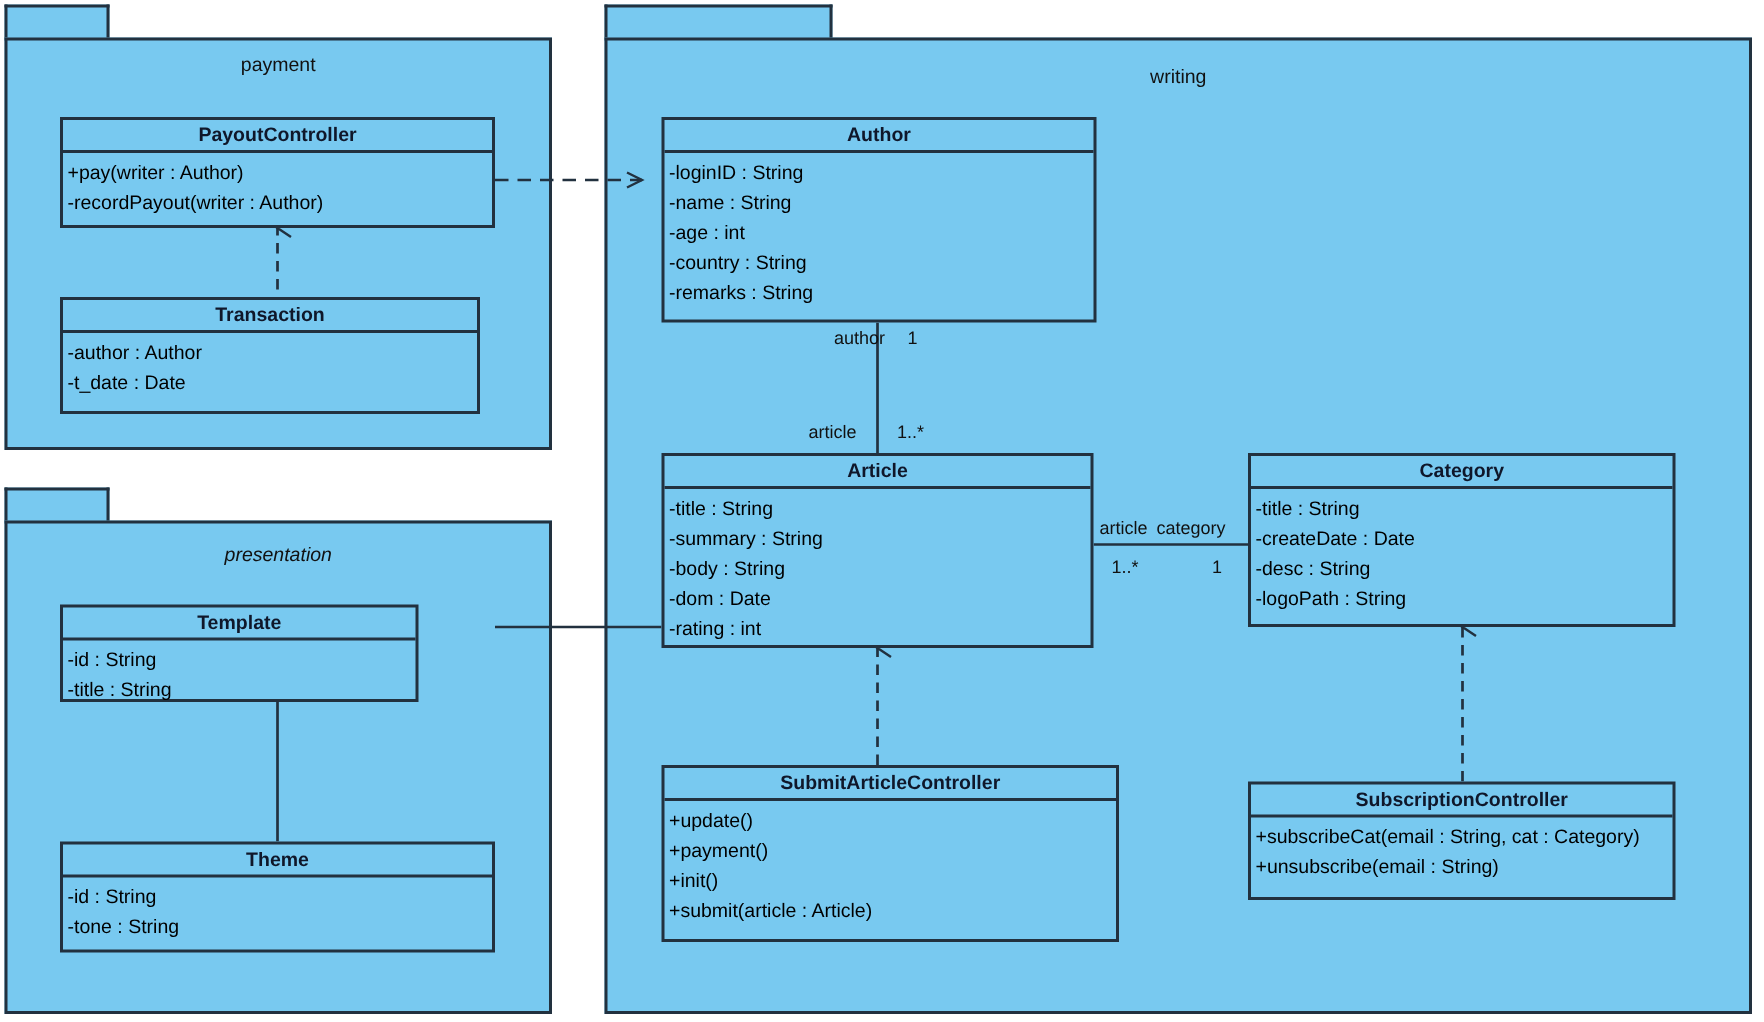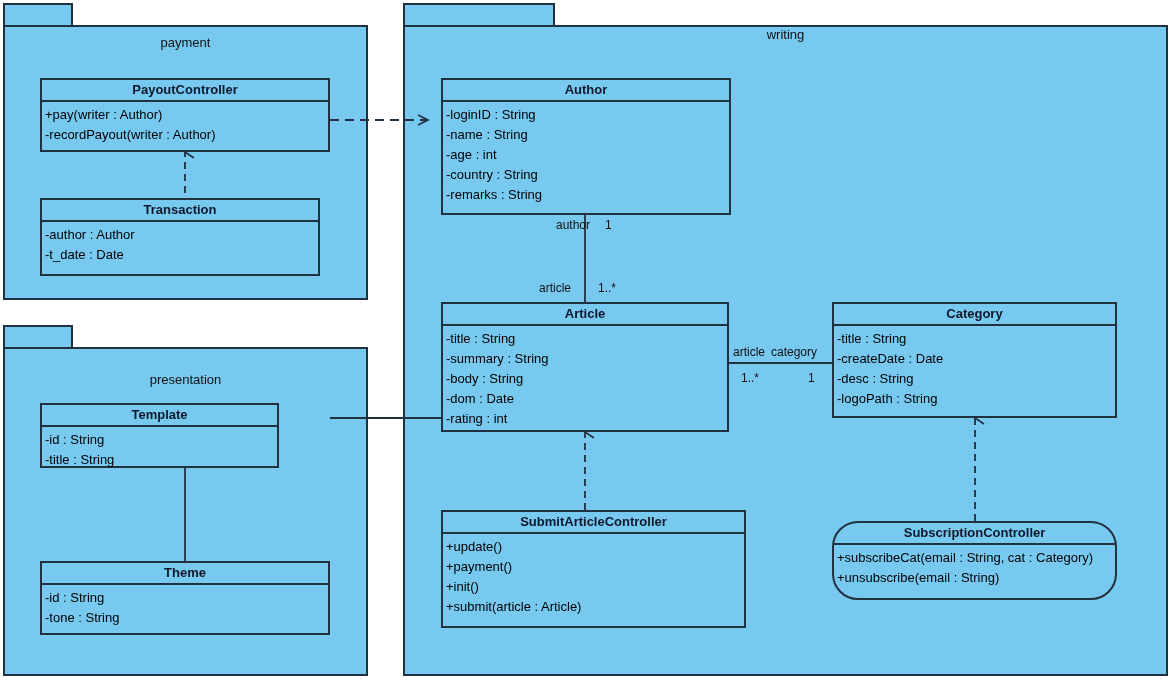--- a/index.html
+++ b/index.html
@@ -158,42 +158,42 @@
 <div class="cls" style="left:40px; top:198px; width:280px; height:78px;">
   <div class="cls-name">Transaction</div>
   <div class="cls-members">
     <div class="member">-author : Author</div>
     <div class="member">-t_date : Date</div>
   </div>
 </div>
 
 <div class="pkg-tab" style="left:3px; top:325px; width:70px; height:24px;"></div>
 <div class="pkg" style="left:3px; top:347px; width:365px; height:329px;">
-  <div class="pkg-label" style="top:23px;">presentation</div>
+  <div class="pkg-label" style="top:13px;font-style:italic;">presentation</div>
 </div>
 
 <div class="cls" style="left:40px; top:403px; width:239px; height:65px;">
   <div class="cls-name">Template</div>
   <div class="cls-members">
     <div class="member">-id : String</div>
     <div class="member">-title : String</div>
   </div>
 </div>
 
 <div class="cls" style="left:40px; top:561px; width:290px; height:74px;">
   <div class="cls-name">Theme</div>
   <div class="cls-members">
     <div class="member">-id : String</div>
     <div class="member">-tone : String</div>
   </div>
 </div>
 
 <div class="pkg-tab" style="left:403px; top:3px; width:152px; height:24px;"></div>
 <div class="pkg" style="left:403px; top:25px; width:765px; height:651px;">
-  <div class="pkg-label" style="top:0;">writing</div>
+  <div class="pkg-label" style="top:16px;">writing</div>
 </div>
 
 <div class="cls" style="left:441px; top:78px; width:290px; height:137px;">
   <div class="cls-name">Author</div>
   <div class="cls-members">
     <div class="member">-loginID : String</div>
     <div class="member">-name : String</div>
     <div class="member">-age : int</div>
     <div class="member">-country : String</div>
     <div class="member">-remarks : String</div>
@@ -224,21 +224,21 @@
 <div class="cls" style="left:441px; top:510px; width:305px; height:118px;">
   <div class="cls-name">SubmitArticleController</div>
   <div class="cls-members">
     <div class="member">+update()</div>
     <div class="member">+payment()</div>
     <div class="member">+init()</div>
     <div class="member">+submit(article : Article)</div>
   </div>
 </div>
 
-<div class="cls" style="left:832px; top:521px; width:285px; height:79px;border-radius:26px;">
+<div class="cls" style="left:832px; top:521px; width:285px; height:79px;">
   <div class="cls-name">SubscriptionController</div>
   <div class="cls-members">
     <div class="member">+subscribeCat(email : String, cat : Category)</div>
     <div class="member">+unsubscribe(email : String)</div>
   </div>
 </div>
 
 <div class="edge-label" style="left:556px; top:218px;">author</div>
 <div class="edge-label" style="left:605px; top:218px;">1</div>
 

